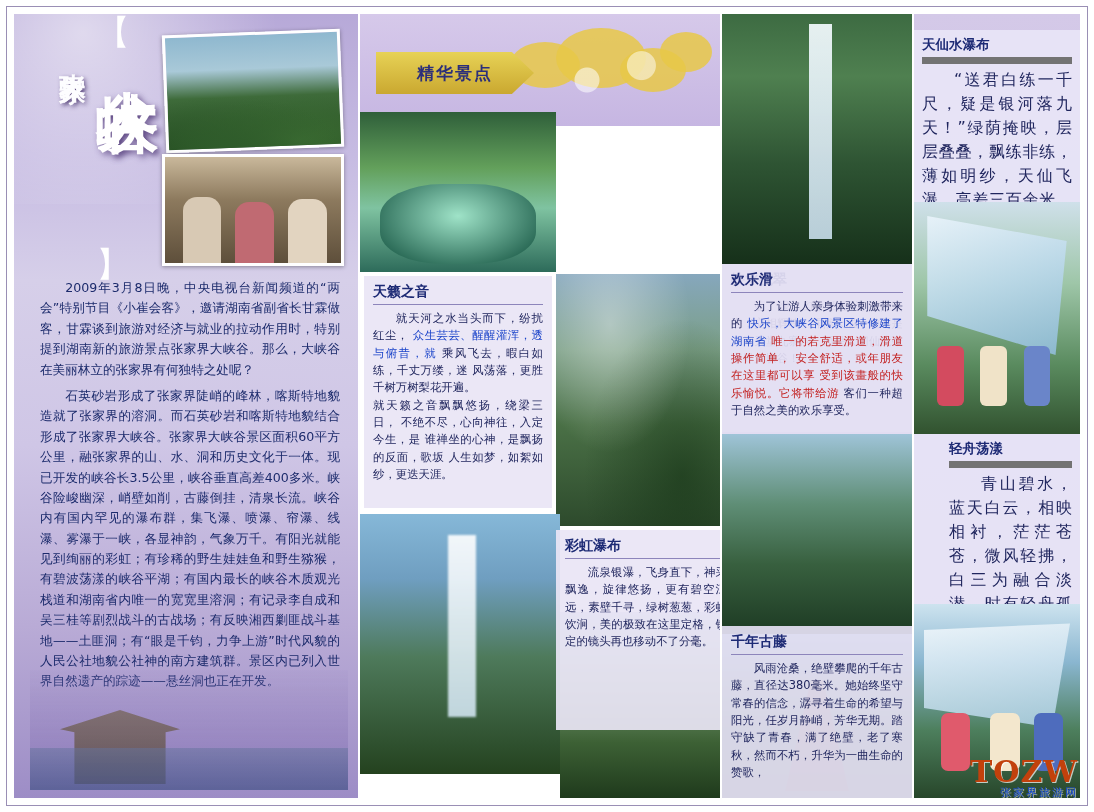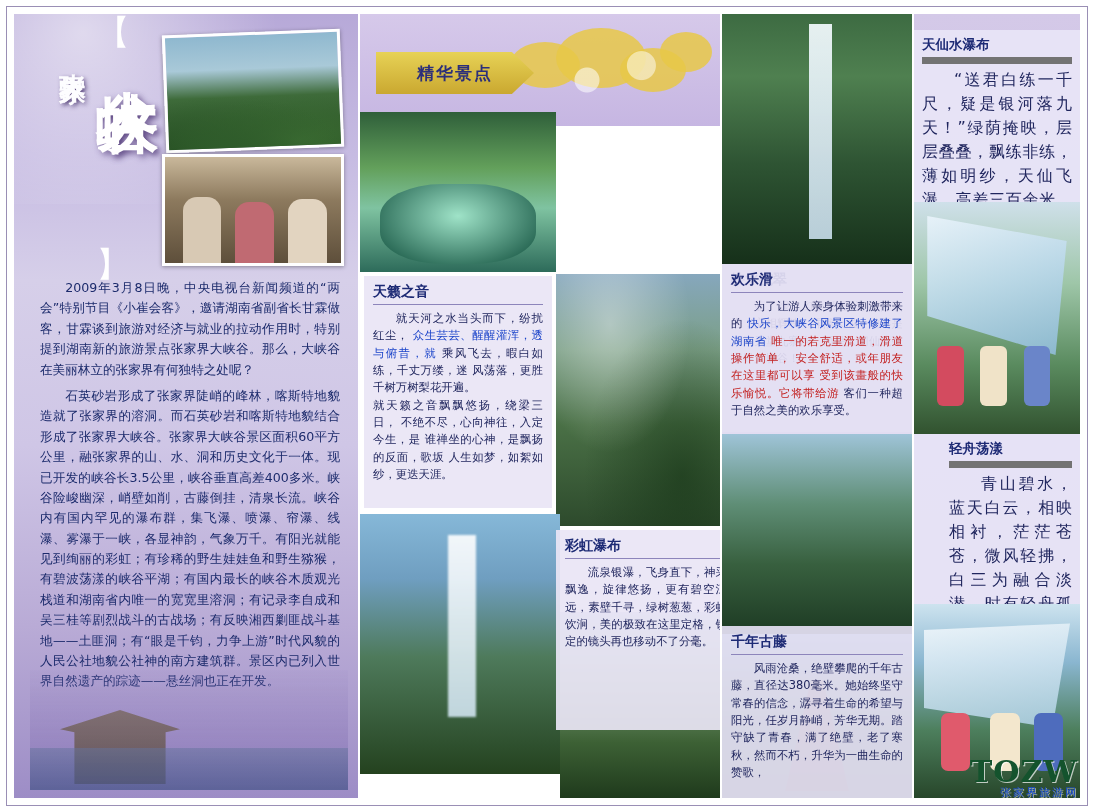--- a/index.html
+++ b/index.html
@@ -315,21 +315,21 @@
   .rc-body{font-size:16px;line-height:1.5;color:#20265e;text-align:justify;text-indent:2em;}
 
   
   .watermark{
     position:absolute; right: 16px; bottom: 12px;
     text-align:right;
   }
   .wm-main{
     font-family:"DejaVu Serif","Liberation Serif",serif;
     font-size: 30px; font-weight:bold; letter-spacing:1px;
-    color:#14532d;
+    color:#c2410c;
     text-shadow: 1px 1px 0 rgba(255,255,255,.7);
   }
   .wm-sub{
     font-size: 11px; color:#1d4ed8; letter-spacing:2px;
     text-shadow: 1px 1px 0 rgba(255,255,255,.6);
     margin-top:-4px;
   }
 </style>
 </head>
 <body>

